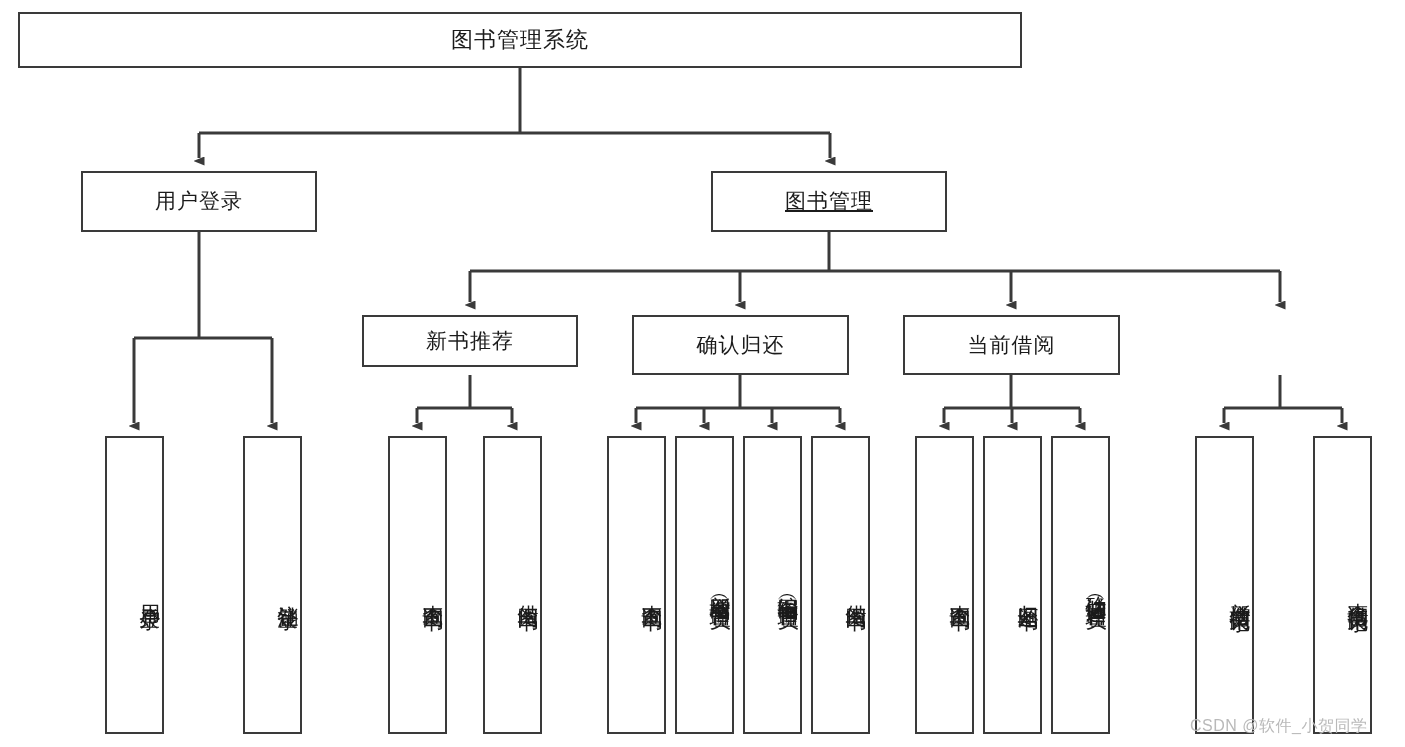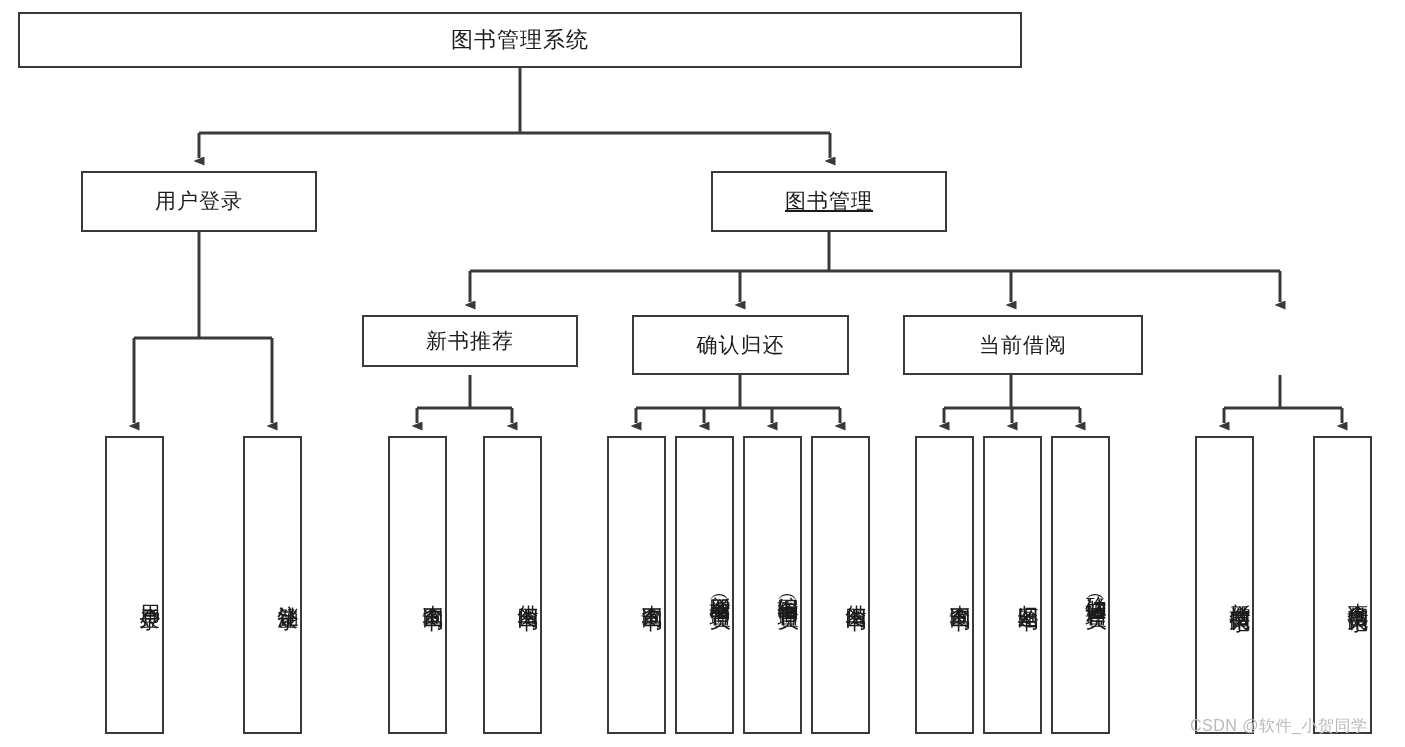--- a/index.html
+++ b/index.html
@@ -131,21 +131,21 @@
   <div class="node horiz" style="left:711px;top:171px;width:236px;height:61px;text-decoration:underline;">
     <span class="lbl">图书管理</span>
   </div>
 
   <div class="node horiz" style="left:362px;top:315px;width:216px;height:52px;">
     <span class="lbl">新书推荐</span>
   </div>
   <div class="node horiz" style="left:632px;top:315px;width:217px;height:60px;">
     <span class="lbl">确认归还</span>
   </div>
-  <div class="node horiz" style="left:903px;top:315px;width:240px;height:60px;">
+  <div class="node horiz" style="left:903px;top:315px;width:217px;height:60px;">
     <span class="lbl">当前借阅</span>
   </div>
 
   <div class="node vert" style="left:105px;top:436px;width:59px;height:298px;">
     <span class="lbl">用户登录</span>
   </div>
   <div class="node vert" style="left:243px;top:436px;width:59px;height:298px;">
     <span class="lbl">注销登录</span>
   </div>
   <div class="node vert" style="left:388px;top:436px;width:59px;height:298px;">

